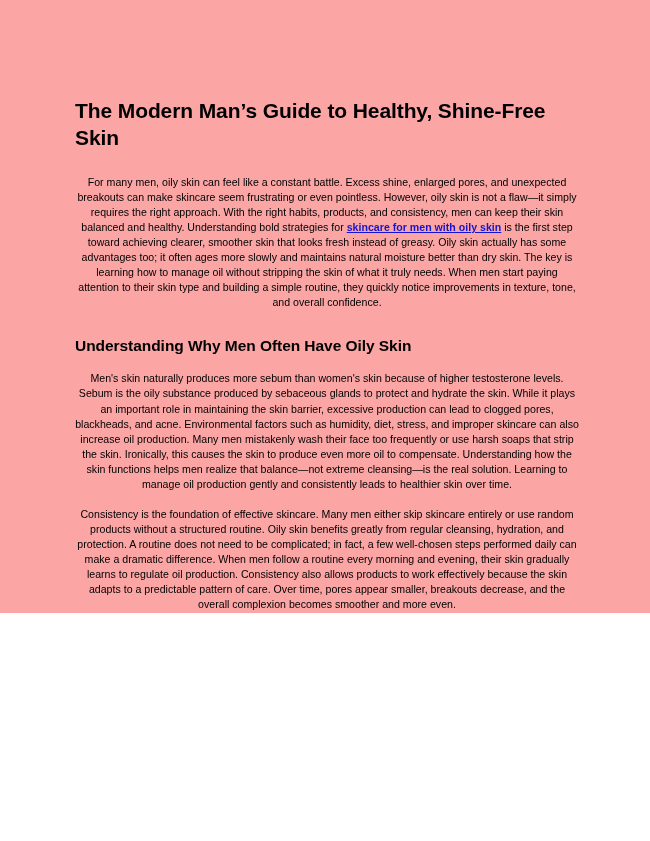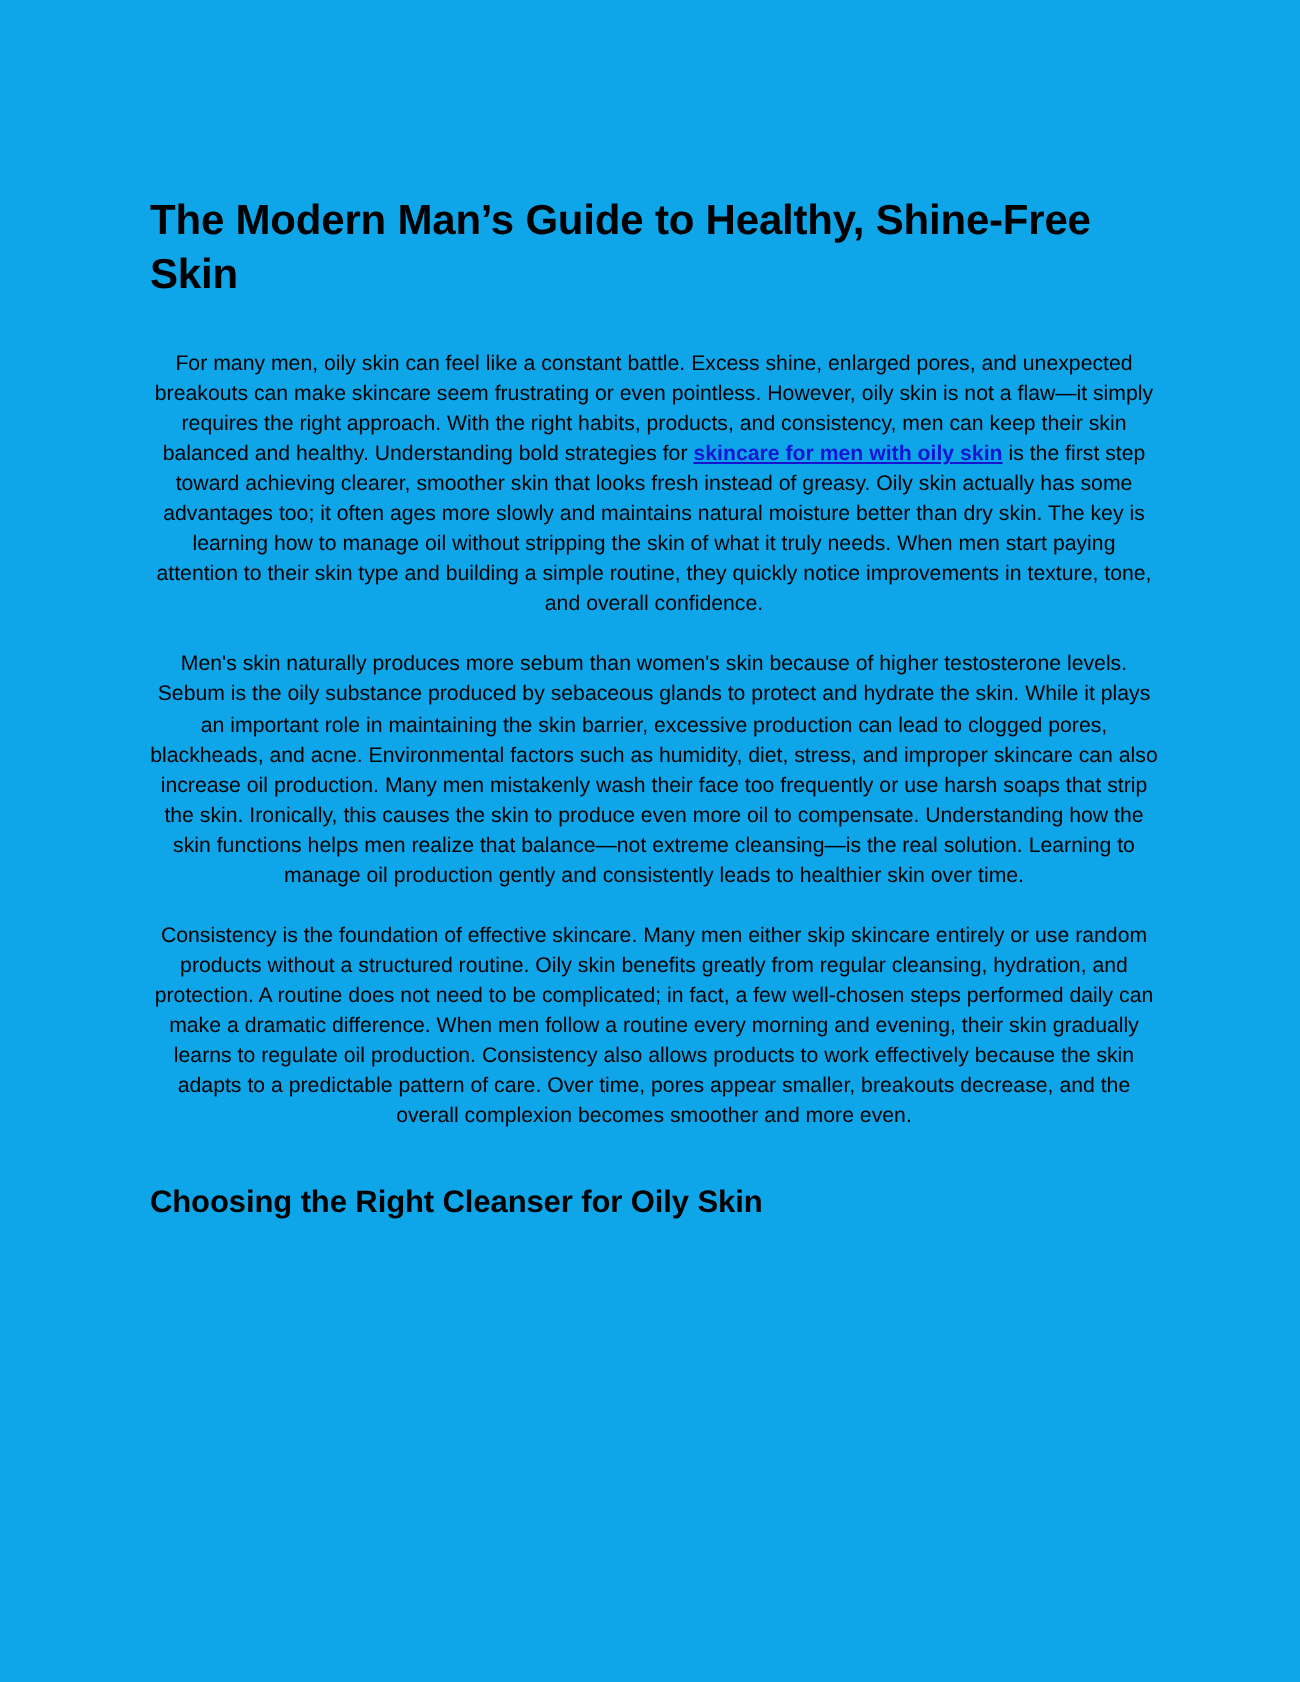--- a/index.html
+++ b/index.html
@@ -9,22 +9,22 @@
   }
   body {
     width: 650px;
     height: 841px;
     font-family: "Liberation Sans", sans-serif;
     color: #000000;
     overflow: hidden;
   }
   .page {
     width: 650px;
-    height: 841px;
-    background: #0ea5e9;
+    height: 613px;
+    background: #fca5a5;
     box-sizing: border-box;
     position: relative;
   }
   .content {
     position: absolute;
     left: 75px;
     top: 0;
     width: 504px;
   }
   .doc-title {
@@ -68,22 +68,22 @@
 </head>
 <body>
 
 <div class="page">
   <div class="content">
 
     <h1 class="doc-title">The Modern Man’s Guide to Healthy, Shine-Free Skin</h1>
 
     <p class="body-para para-after-title"><span>For many men, oily skin can feel like a constant battle. Excess shine, enlarged pores, and unexpected breakouts can make skincare seem frustrating or even pointless. However, oily skin is not a flaw—it simply requires the right approach. With the right habits, products, and consistency, men can keep their skin balanced and healthy. Understanding bold strategies for </span><a class="inline-link" href="#">skincare for men with oily skin</a><span> is the first step toward achieving clearer, smoother skin that looks fresh instead of greasy. Oily skin actually has some advantages too; it often ages more slowly and maintains natural moisture better than dry skin. The key is learning how to manage oil without stripping the skin of what it truly needs. When men start paying attention to their skin type and building a simple routine, they quickly notice improvements in texture, tone, and overall confidence.</span></p>
 
+    <h2 class="section-heading h-gap-1">Understanding Why Men Often Have Oily Skin</h2>
 
     <p class="body-para">Men's skin naturally produces more sebum than women's skin because of higher testosterone levels. Sebum is the oily substance produced by sebaceous glands to protect and hydrate the skin. While it plays an important role in maintaining the skin barrier, excessive production can lead to clogged pores, blackheads, and acne. Environmental factors such as humidity, diet, stress, and improper skincare can also increase oil production. Many men mistakenly wash their face too frequently or use harsh soaps that strip the skin. Ironically, this causes the skin to produce even more oil to compensate. Understanding how the skin functions helps men realize that balance—not extreme cleansing—is the real solution. Learning to manage oil production gently and consistently leads to healthier skin over time.</p>
 
 
     <p class="body-para">Consistency is the foundation of effective skincare. Many men either skip skincare entirely or use random products without a structured routine. Oily skin benefits greatly from regular cleansing, hydration, and protection. A routine does not need to be complicated; in fact, a few well-chosen steps performed daily can make a dramatic difference. When men follow a routine every morning and evening, their skin gradually learns to regulate oil production. Consistency also allows products to work effectively because the skin adapts to a predictable pattern of care. Over time, pores appear smaller, breakouts decrease, and the overall complexion becomes smoother and more even.</p>
 
-    <h2 class="section-heading h-gap-3">Choosing the Right Cleanser for Oily Skin</h2>
 
   </div>
 </div>
 
 </body></html>

